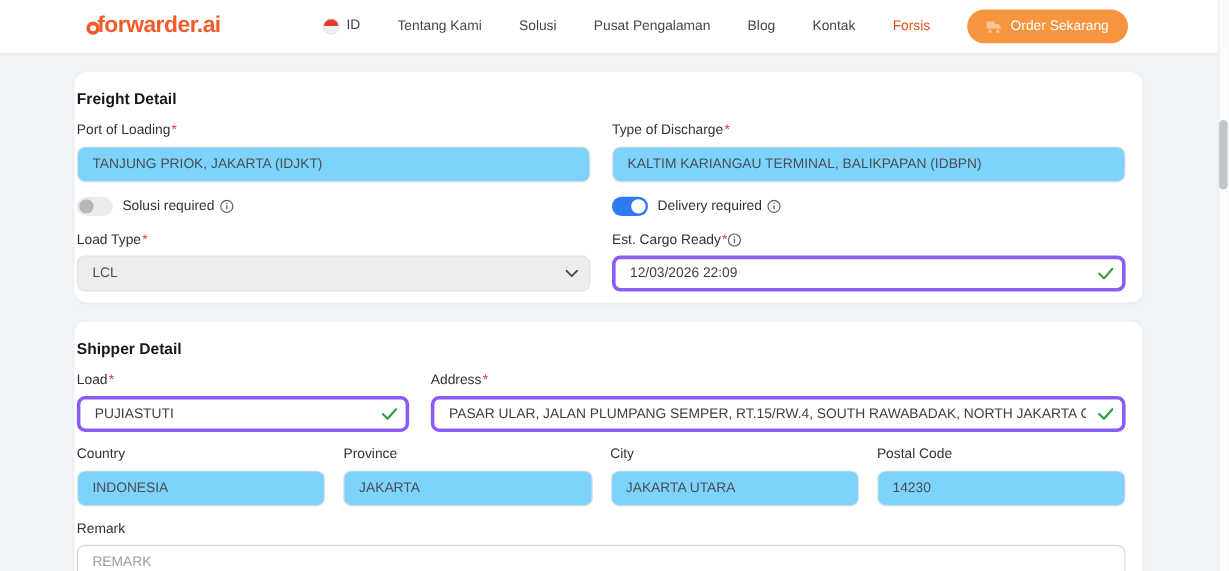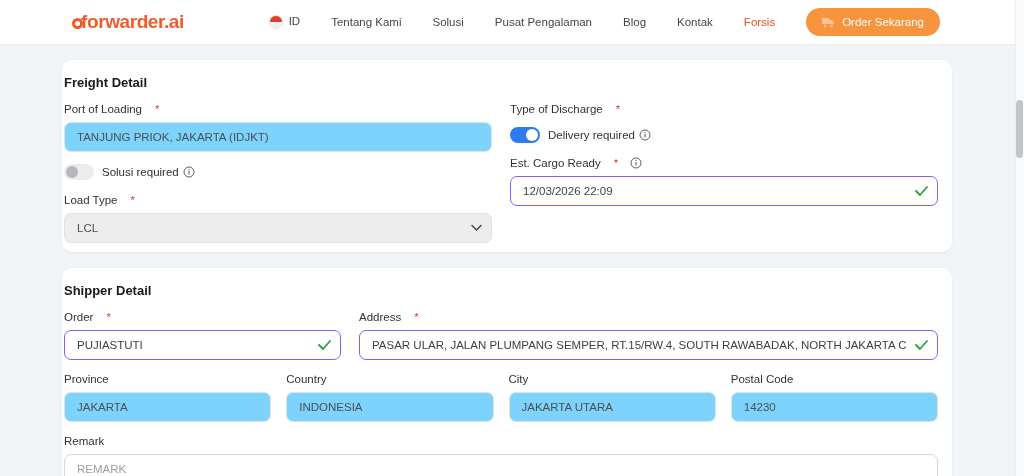--- a/index.html
+++ b/index.html
@@ -51,31 +51,31 @@
     padding:15px 14px 24px 2px;
   }
   .card-title { font-size:13px; font-weight:700; color:#17191d; margin-bottom:13px; }
   #freight-card { top:60px; height:192px; }
   #shipper-card { top:268px; height:230px; }
 
   .grid-2 { display:grid; grid-template-columns:1fr 1fr; gap:0 18px; }
   .grid-name-addr { display:grid; grid-template-columns:277px 1fr; gap:0 18px; }
   .grid-4 { display:grid; grid-template-columns:repeat(4,1fr); gap:0 15px; margin-top:13px; }
 
-  .field-label { font-size:11.5px; color:#2f3237; margin-bottom:7px; display:flex; align-items:center; gap:12px; }
+  .field-label { font-size:11.5px; color:#2f3237; margin-bottom:7px; display:flex; align-items:center; gap:0; }
   .req { color:#e03c31; margin-left:1px; }
 
   .input-wrap { position:relative; }
   .input {
     width:100%; height:30px; border-radius:7px; font-size:11.5px;
     padding:0 12px; font-family:"Liberation Sans",sans-serif;
     color:#4b4e54; outline:none; white-space:nowrap; overflow:hidden;
   }
   .input.disabled { background:#7dd3fc; border:1px solid #e2e2e2; }
-  .input.valid { background:#ffffff; border:1px solid #8b5cf6; color:#3c3f45; padding-right:30px; }
+  .input.valid { background:#ffffff; border:3px solid #8b5cf6; color:#3c3f45; padding-right:30px; }
   .input.plain { background:#ffffff; border:1px solid #d5d8db; color:#3c3f45; }
   .input.plain::placeholder { color:#9aa0a6; }
   .input.select-like { background:#ededed; border:1px solid #e2e2e2; padding-right:30px; cursor:pointer; }
 
   .icon-right { position:absolute; right:10px; top:50%; transform:translateY(-50%); display:flex; }
 
   
   .toggle-row { display:flex; align-items:center; gap:8px; margin:12px 0 14px 0; }
   .toggle {
     width:30px; height:16px; border-radius:9px; position:relative; cursor:pointer;
@@ -174,20 +174,23 @@
               </svg>
           </span>
         </div>
       </div>
 
       <div>
         <div class="field-label">
           <span>Type of Discharge</span>
             <span class="req">*</span>
         </div>
+        <div class="input-wrap">
+          <input class="input disabled" disabled="" value="KALTIM KARIANGAU TERMINAL, BALIKPAPAN (IDBPN)" style="">
+        </div>
         <div class="toggle-row">
           <div class="toggle on">
               <span class="knob"></span>
             </div>
           <span class="toggle-label">
             <span>Delivery required</span>
             <span class="info-icon">
               <svg width="12" height="12" viewBox="0 0 12 12">
                   <circle cx="6" cy="6" r="5" fill="none" stroke="#5c6066" stroke-width="1"></circle>
                   <rect x="5.45" y="5" width="1.1" height="3.4" fill="#5c6066"></rect>
@@ -218,21 +221,21 @@
       </div>
     </div>
   </div>
 
   <div class="card" id="shipper-card">
     <div class="card-title">Shipper Detail</div>
 
     <div class="grid-name-addr">
       <div>
         <div class="field-label">
-          <span>Order</span>
+          <span>Load</span>
             <span class="req">*</span>
         </div>
         <div class="input-wrap">
           <input class="input valid" value="PUJIASTUTI" style="">
           <span class="icon-right">
             <svg width="13" height="10" viewBox="0 0 13 10">
                 <path d="M1 5l4 4 7-8" fill="none" stroke="#2f9e44" stroke-width="1.8" stroke-linecap="round" stroke-linejoin="round"></path>
               </svg>
           </span>
         </div>
@@ -249,32 +252,32 @@
                 <path d="M1 5l4 4 7-8" fill="none" stroke="#2f9e44" stroke-width="1.8" stroke-linecap="round" stroke-linejoin="round"></path>
               </svg>
           </span>
         </div>
       </div>
     </div>
 
     <div class="grid-4">
       <div>
         <div class="field-label">
+            <span>Country</span>
+          </div>
+        <input class="input disabled" disabled="" value="INDONESIA" style="">
+      </div>
+      <div>
+        <div class="field-label">
             <span>Province</span>
           </div>
         <input class="input disabled" disabled="" value="JAKARTA" style="">
       </div>
       <div>
         <div class="field-label">
-            <span>Country</span>
-          </div>
-        <input class="input disabled" disabled="" value="INDONESIA" style="">
-      </div>
-      <div>
-        <div class="field-label">
             <span>City</span>
           </div>
         <input class="input disabled" disabled="" value="JAKARTA UTARA" style="">
       </div>
       <div>
         <div class="field-label">
             <span>Postal Code</span>
           </div>
         <input class="input disabled" disabled="" value="14230" style="">
       </div>

